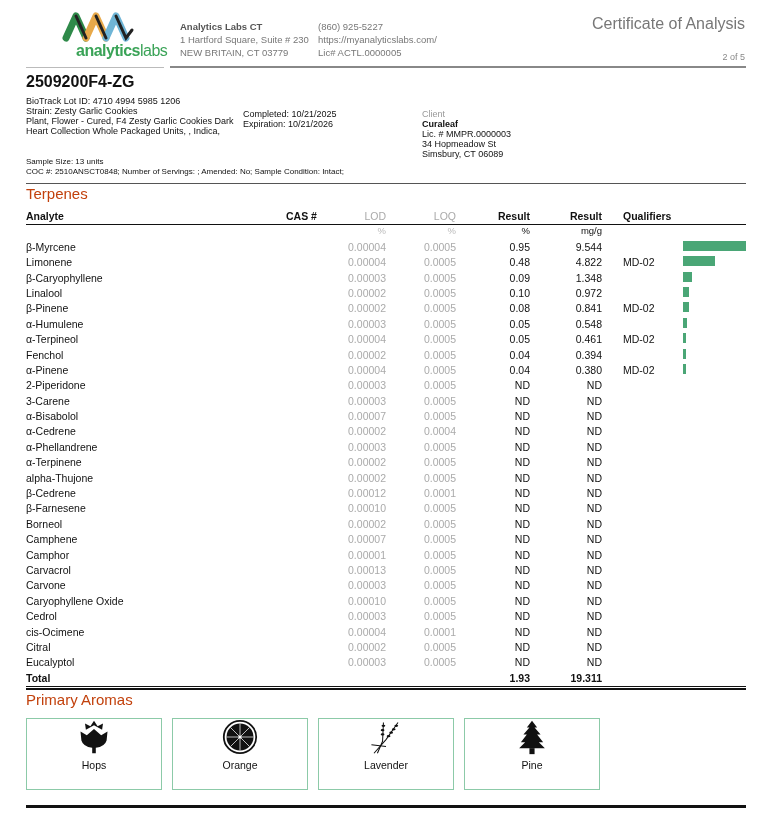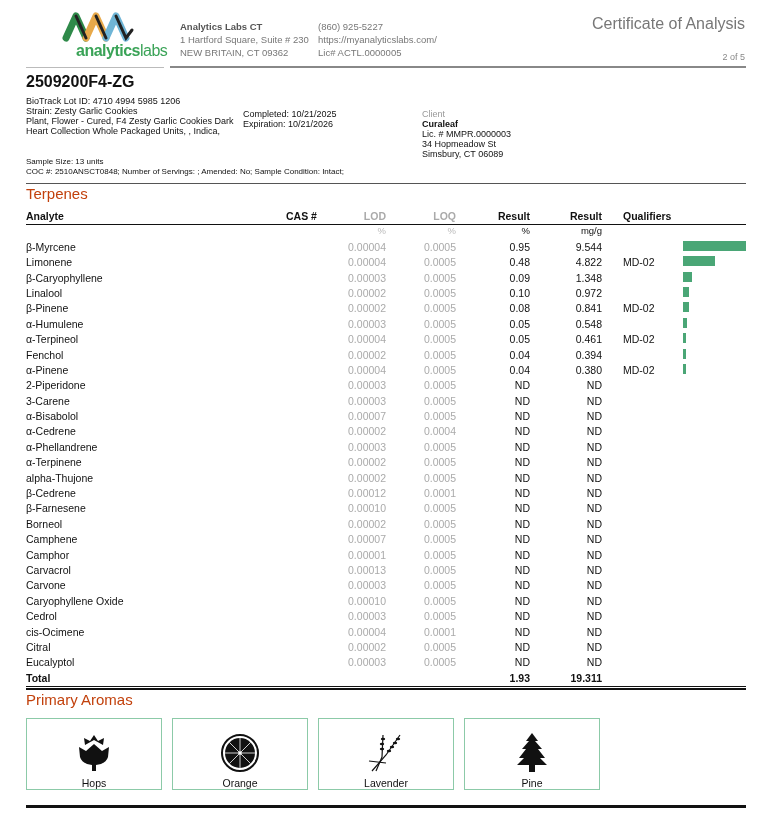--- a/index.html
+++ b/index.html
@@ -40,28 +40,28 @@
   .tbl .cell { position: absolute; top: 0; white-space: nowrap; }
   .c-an { left: 0; }
   .c-cas { left: 260px; width: 30px; text-align: right; }
   .c-lod { left: 300px; width: 60px; text-align: right; color: #aaa; }
   .c-loq { left: 370px; width: 60px; text-align: right; color: #aaa; }
   .c-rp { left: 444px; width: 60px; text-align: right; }
   .c-rm { left: 514px; width: 62px; text-align: right; }
   .c-q { left: 597px; }
   .c-bar { left: 657px; top: 3px; height: 10px; background: #4aa676; }
   .thead { font-weight: bold; height: 15px; border-bottom: 1.5px solid #111; }
-  .thead .c-lod, .thead .c-loq { font-weight: bold; text-align: right; }
+  .thead .c-lod, .thead .c-loq { font-weight: normal; text-align: right; }
   .units { height: 15px; font-size: 9.5px; }
   .units .c-lod, .units .c-loq { color: #bbb; }
   .total-row { font-weight: bold; border-bottom: 1.5px solid #111; }
 
   
   .aromas { position: absolute; left: 26px; top: 718px; width: 720px; display: flex; gap: 10px; }
-  .aroma { width: 136px; height: 72px; border: 1.5px solid #8ccaa8; display: flex; flex-direction: column; align-items: center; justify-content: flex-end; padding-bottom: 0; }
+  .aroma { width: 136px; height: 72px; border: 1.5px solid #8ccaa8; display: flex; flex-direction: column; align-items: center; justify-content: flex-end; padding-bottom: 18px; }
   .aroma svg { margin-bottom: 4px; }
   .aroma .lbl { font-size: 10.5px; }
   .bottom-rule { position: absolute; left: 26px; top: 805px; width: 720px; height: 2.5px; background: #111; }
 </style>
 </head>
 <body>
 
 <div class="logo">
   <svg width="76" height="32" viewBox="0 0 76 32">
     <path d="M4 28 L14 6 L24 28" stroke="#2f8a4a" stroke-width="7" fill="none" stroke-linecap="round" stroke-linejoin="round"></path>
@@ -69,21 +69,21 @@
     <path d="M44 28 L54 6 L64 28" stroke="#6fb5d6" stroke-width="7" fill="none" stroke-linecap="round" stroke-linejoin="round"></path>
     <path d="M14 6 L24 28 M34 6 L44 28 M54 6 L64 28 L70 20" stroke="#222" stroke-width="3" fill="none" stroke-linecap="round"></path>
   </svg>
   <div class="logo-text"><span class="a">analytics</span><span class="b">labs</span></div>
 </div>
 <div class="logo-underline"></div>
 
 <div class="lab-block">
   <div class="name">Analytics Labs CT</div>
   <div>1 Hartford Square, Suite # 230</div>
-  <div>NEW BRITAIN, CT 09362</div>
+  <div>NEW BRITAIN, CT 03779</div>
 </div>
 <div class="contact-block">
   <div>(860) 925-5227</div>
   <div>https://myanalyticslabs.com/</div>
   <div>Lic# ACTL.0000005</div>
 </div>
 <div class="coa-title">Certificate of Analysis</div>
 <div class="page-num">2 of 5</div>
 <div class="header-rule"></div>
 

